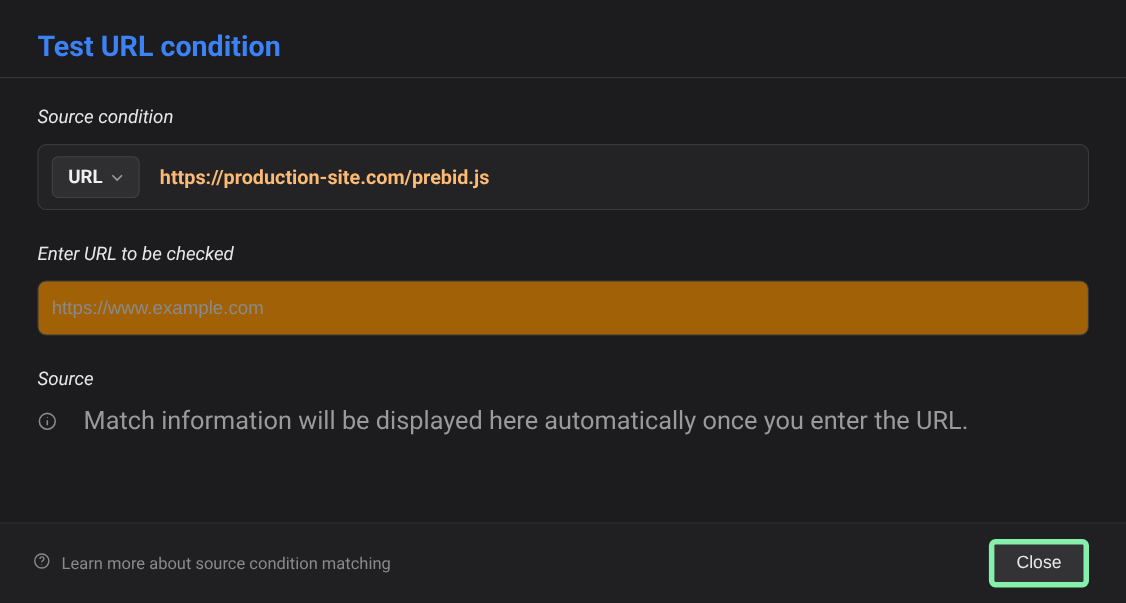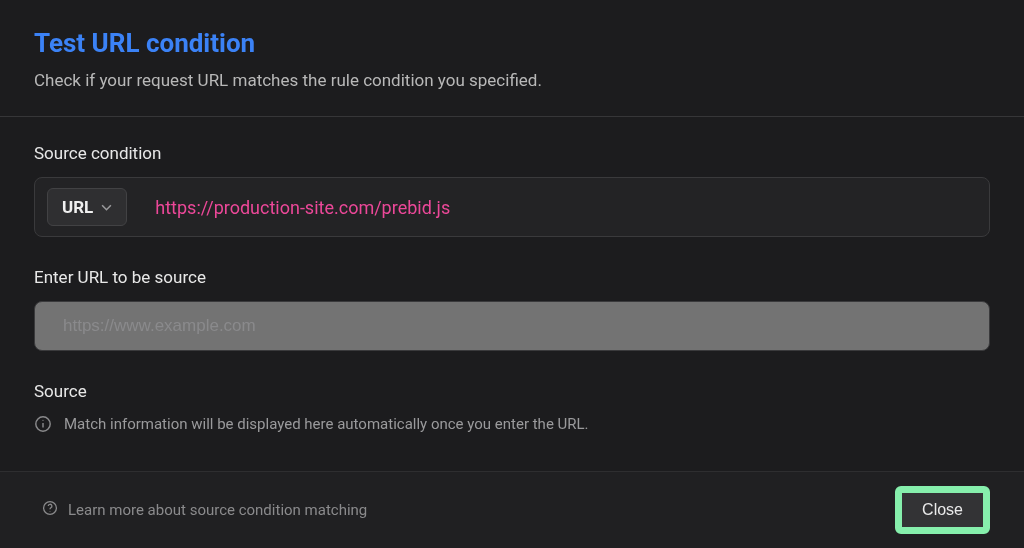--- a/index.html
+++ b/index.html
@@ -35,20 +35,21 @@
     .divider {
       border: none;
       border-top: 1px solid #363638;
       margin: 0 -34px 26px -34px;
     }
     .section-label {
       font-size: 17px;
       color: #e8e8e8;
       font-weight: 400;
       margin-bottom: 14px;
+      font-style: italic;
     }
     .source-row {
       display: flex;
       align-items: center;
       gap: 10px;
       background: #232325;
       border: 1px solid #3a3a3c;
       border-radius: 8px;
       padding: 10px 12px;
       margin-bottom: 30px;
@@ -75,64 +76,64 @@
     }
     .dropdown .chev svg {
       width: 11px;
       height: 7px;
       stroke: #9a9a9c;
       fill: none;
       stroke-width: 1.8;
     }
     .url-value {
       font-size: 18px;
-      color: #ec4899;
-      font-weight: 400;
-      margin-left: 18px;
+      color: #fdba74;
+      font-weight: 700;
+      margin-left: 8px;
     }
     .url-input {
       width: 100%;
-      background: #737373;
+      background: #a16207;
       border: 1px solid #3a3a3c;
       border-radius: 8px;
-      padding: 14px 28px;
+      padding: 14px 12px;
       font-size: 17px;
       color: #eaeaea;
       outline: none;
       margin-bottom: 30px;
     }
     .url-input::placeholder {
       color: #8a8a8c;
     }
     .result-row {
       display: flex;
       align-items: center;
-      gap: 12px;
-      font-size: 15px;
+      gap: 24px;
+      font-size: 23px;
       color: #9a9a9c;
     }
     .info-circle {
       width: 18px;
       height: 18px;
       flex-shrink: 0;
       display: inline-flex;
       align-items: center;
       justify-content: center;
     }
     .info-circle svg {
       width: 18px;
       height: 18px;
       stroke: #8a8a8c;
       fill: none;
       stroke-width: 1.6;
     }
     .footer {
       background: #202022;
       border-top: 1px solid #2e2e30;
-      padding: 14px 34px 14px 42px;
+      padding: 14px 34px 14px 30px;
       display: flex;
       align-items: center;
       justify-content: space-between;
     }
     .learn-link {
       display: inline-flex;
       align-items: center;
       gap: 10px;
       color: #8a8a8c;
       font-size: 15px;
@@ -140,51 +141,50 @@
     }
     .learn-link svg {
       width: 16px;
       height: 16px;
       stroke: #8a8a8c;
       fill: none;
       stroke-width: 1.6;
     }
     .close-btn {
       background: #333335;
-      border: 7px solid #86efac;
+      border: 5px solid #86efac;
       color: #eaeaea;
       font-size: 16px;
       padding: 8px 20px;
       border-radius: 6px;
       cursor: pointer;
     }
   </style>
 </head>
 <body>
 
 <div class="main-content">
   <h1 class="page-title">Test URL condition</h1>
-  <p class="page-subtitle">Check if your request URL matches the rule condition you specified.</p>
   <hr class="divider">
 
   <div class="section-label">Source condition</div>
 
   <div class="source-row">
     <div class="dropdown">
       <span>URL</span>
       <span class="chev">
         <svg viewBox="0 0 12 8">
             <path d="M1 1.5 L6 6.5 L11 1.5"></path>
           </svg>
       </span>
     </div>
     <span class="url-value">https://production-site.com/prebid.js</span>
   </div>
 
-  <div class="section-label">Enter URL to be source</div>
+  <div class="section-label">Enter URL to be checked</div>
 
   <input type="text" class="url-input" placeholder="https://www.example.com" style="">
 
   <div class="section-label">Source</div>
 
   <div class="result-row">
     <span class="info-circle">
       <svg viewBox="0 0 20 20">
         <circle cx="10" cy="10" r="8"></circle>
         <line x1="10" y1="9" x2="10" y2="14"></line>

